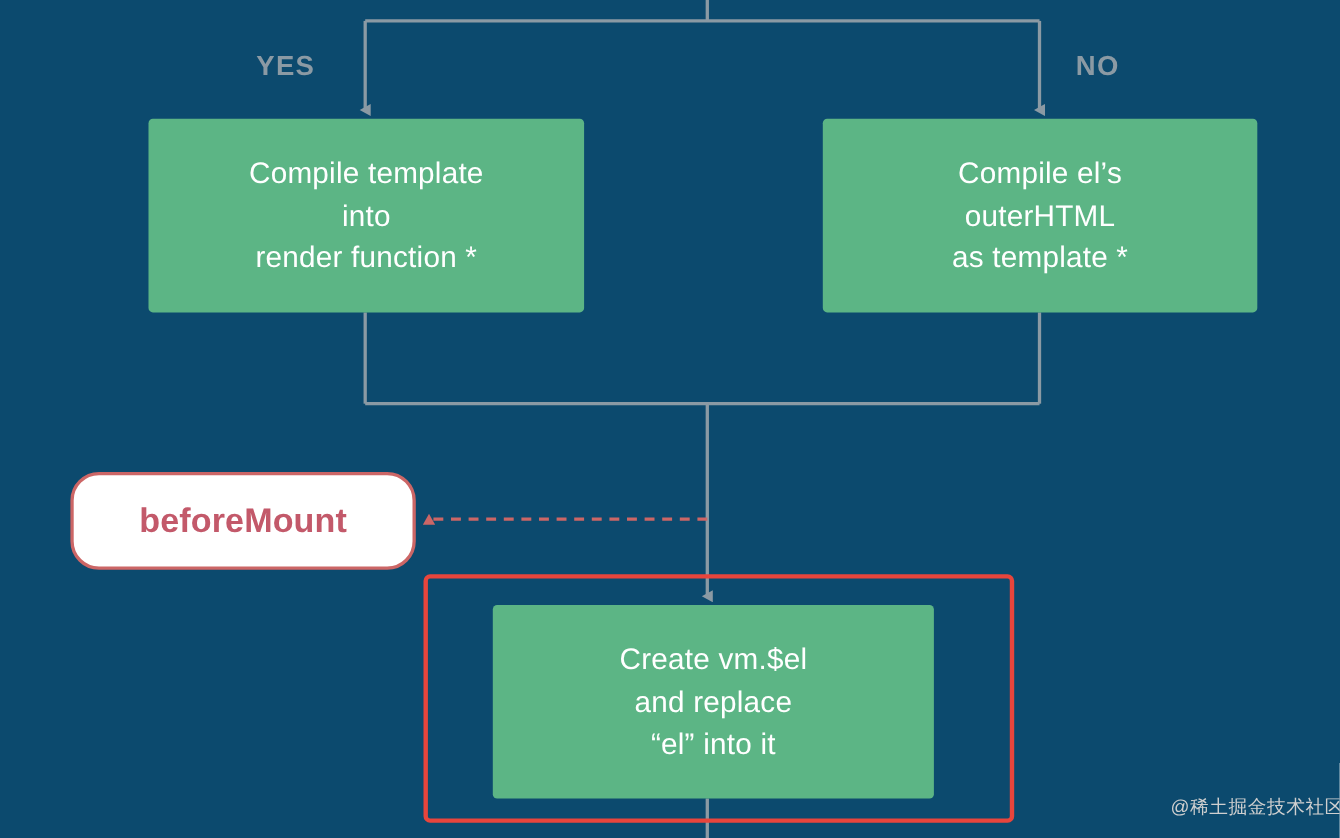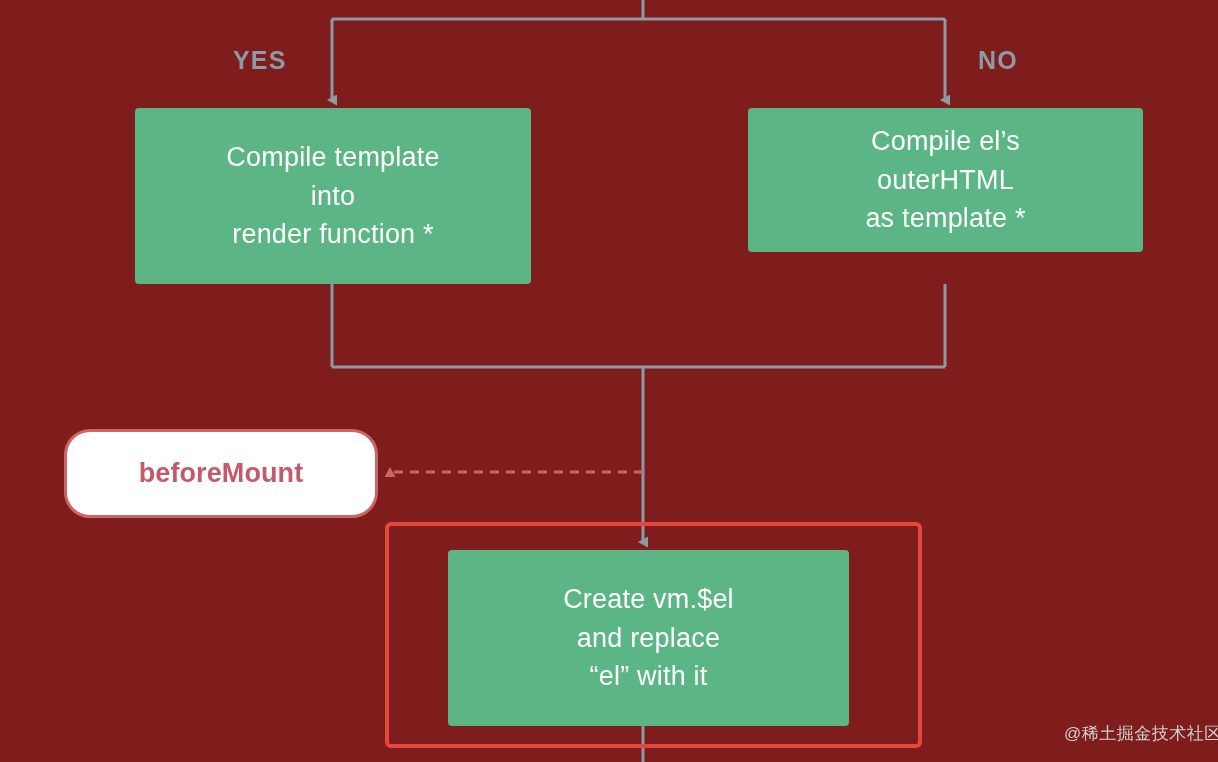--- a/index.html
+++ b/index.html
@@ -8,21 +8,21 @@
     padding: 0;
     background: #ffffff;
   }
   body {
     font-family: "Liberation Sans", sans-serif;
   }
   #canvas {
     position: relative;
     width: 1218px;
     height: 762px;
-    background: #7f1d1d;
+    background: #0c4a6e;
     overflow: hidden;
   }
   #wires {
     position: absolute;
     left: 0;
     top: 0;
     width: 1218px;
     height: 762px;
     pointer-events: none;
   }
@@ -44,38 +44,38 @@
     line-height: 1.43;
     font-weight: 400;
     letter-spacing: 0.2px;
     white-space: pre-line;
   }
   .node-hook {
     background: #ffffff;
     border: 3px solid #cc6666;
     border-radius: 26px;
     color: #c3596a;
-    font-size: 27px;
+    font-size: 31px;
     font-weight: bold;
     letter-spacing: 0.1px;
   }
 
   
   #box-compile-template {
     left: 135px;
     top: 108px;
     width: 396px;
     height: 176px;
   }
   
   #box-compile-outerhtml {
     left: 748px;
     top: 108px;
     width: 395px;
-    height: 144px;
+    height: 176px;
   }
   
   #box-before-mount {
     left: 64px;
     top: 429px;
     width: 314px;
     height: 89px;
   }
   
   #region-mount-highlight {
@@ -165,17 +165,17 @@
   <div class="node node-green" id="box-compile-outerhtml">Compile el’s
 outerHTML
 as template *</div>
 
   <div class="node node-hook" id="box-before-mount">beforeMount</div>
 
   <div id="region-mount-highlight"></div>
 
   <div class="node node-green" id="box-create-el">Create vm.$el
 and replace
-“el” with it</div>
+“el” into it</div>
 
   <div id="watermark">@稀土掘金技术社区</div>
 
 </div>
 
 </body></html>

